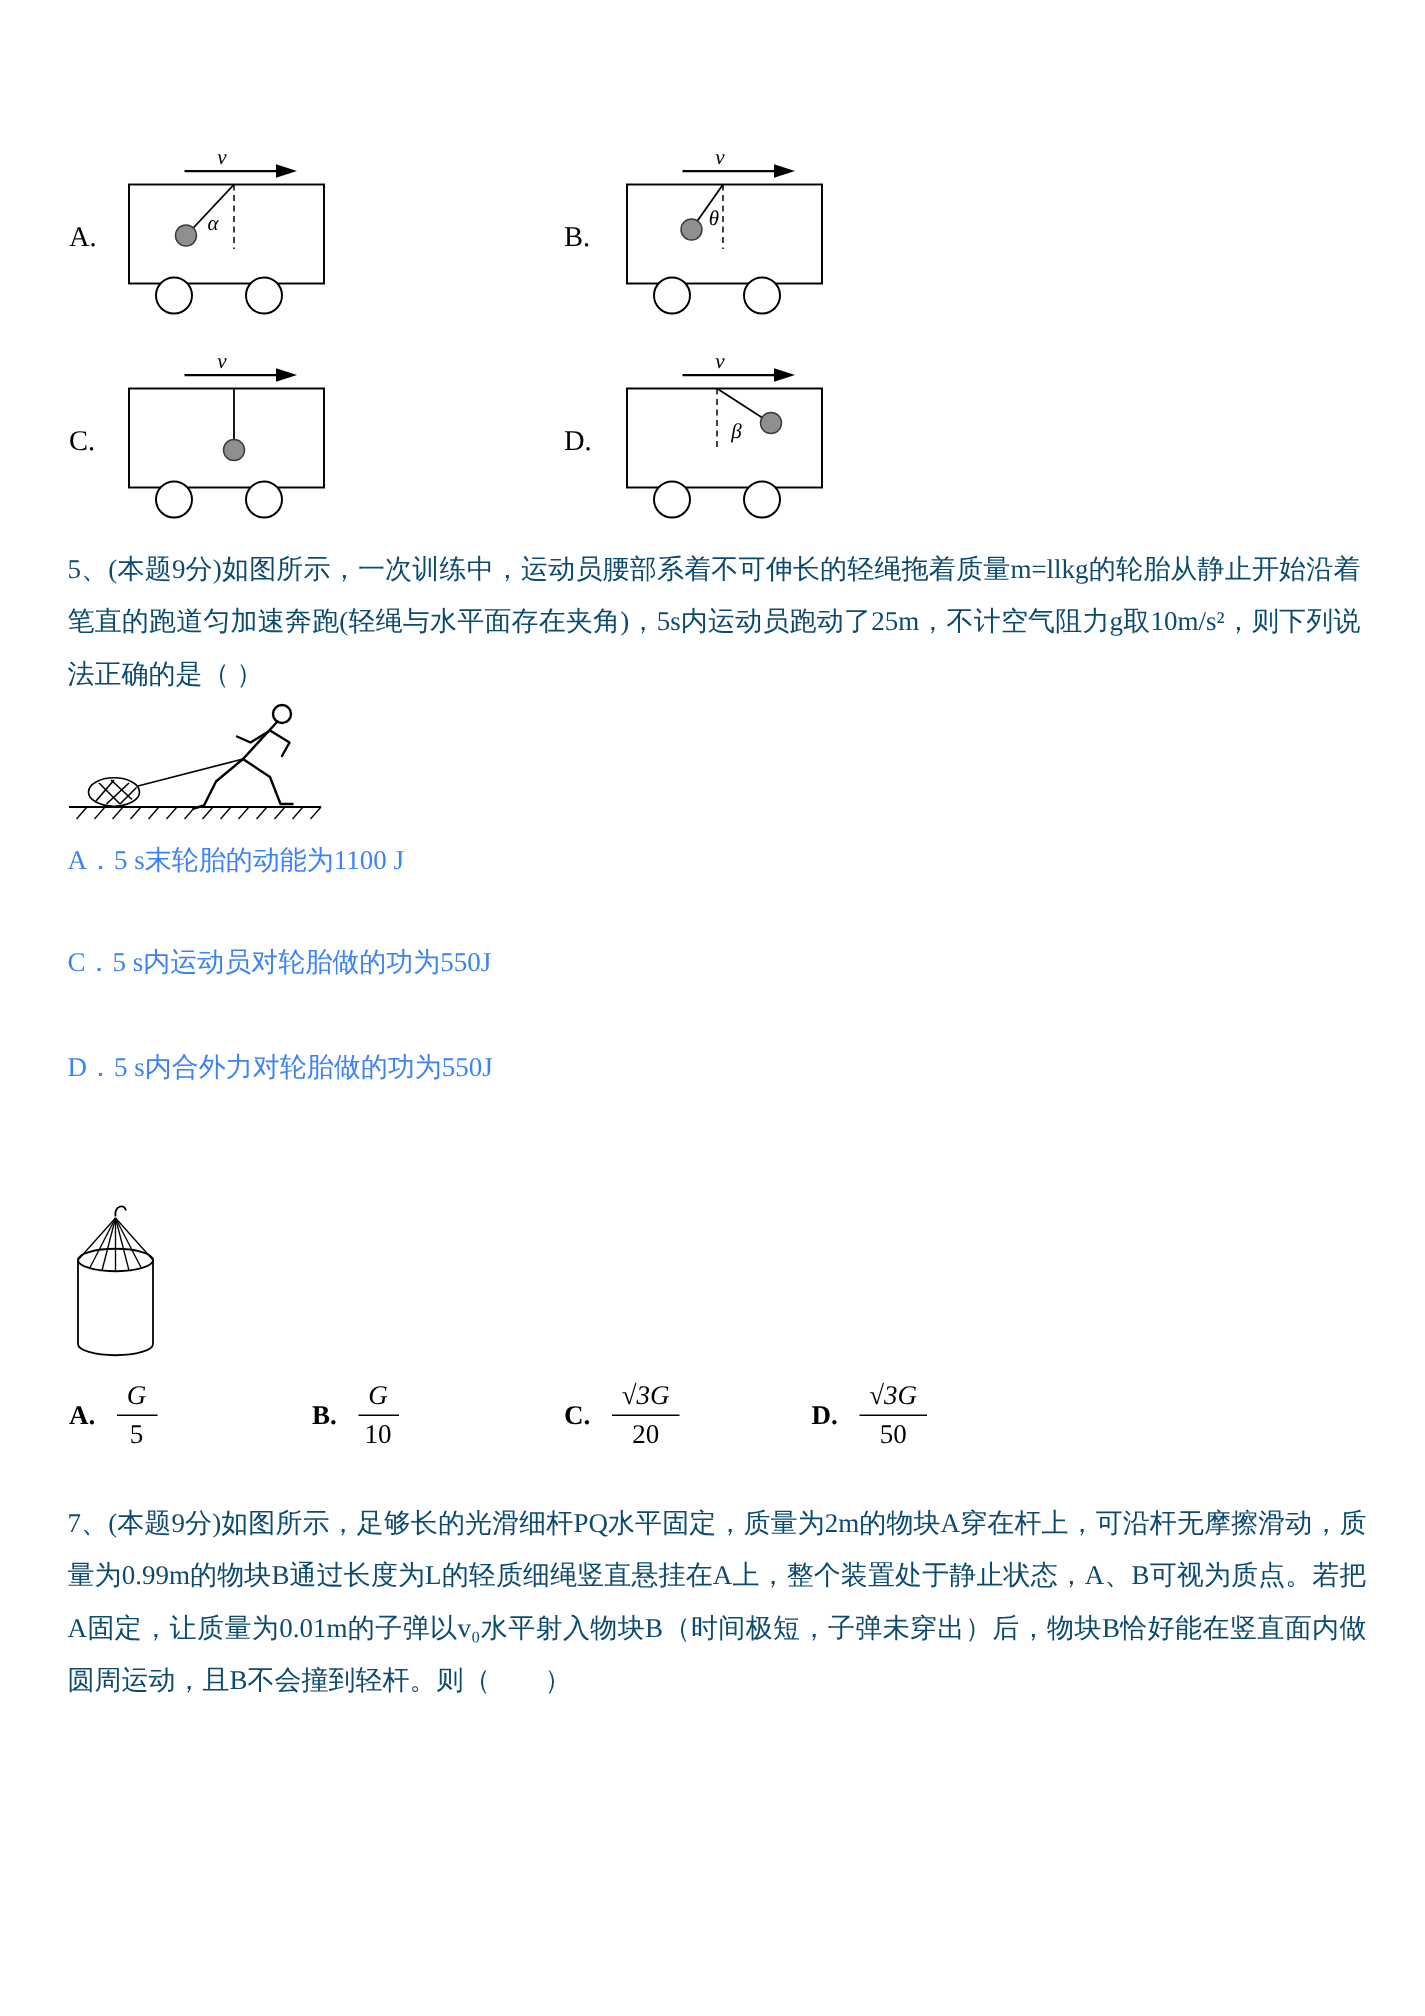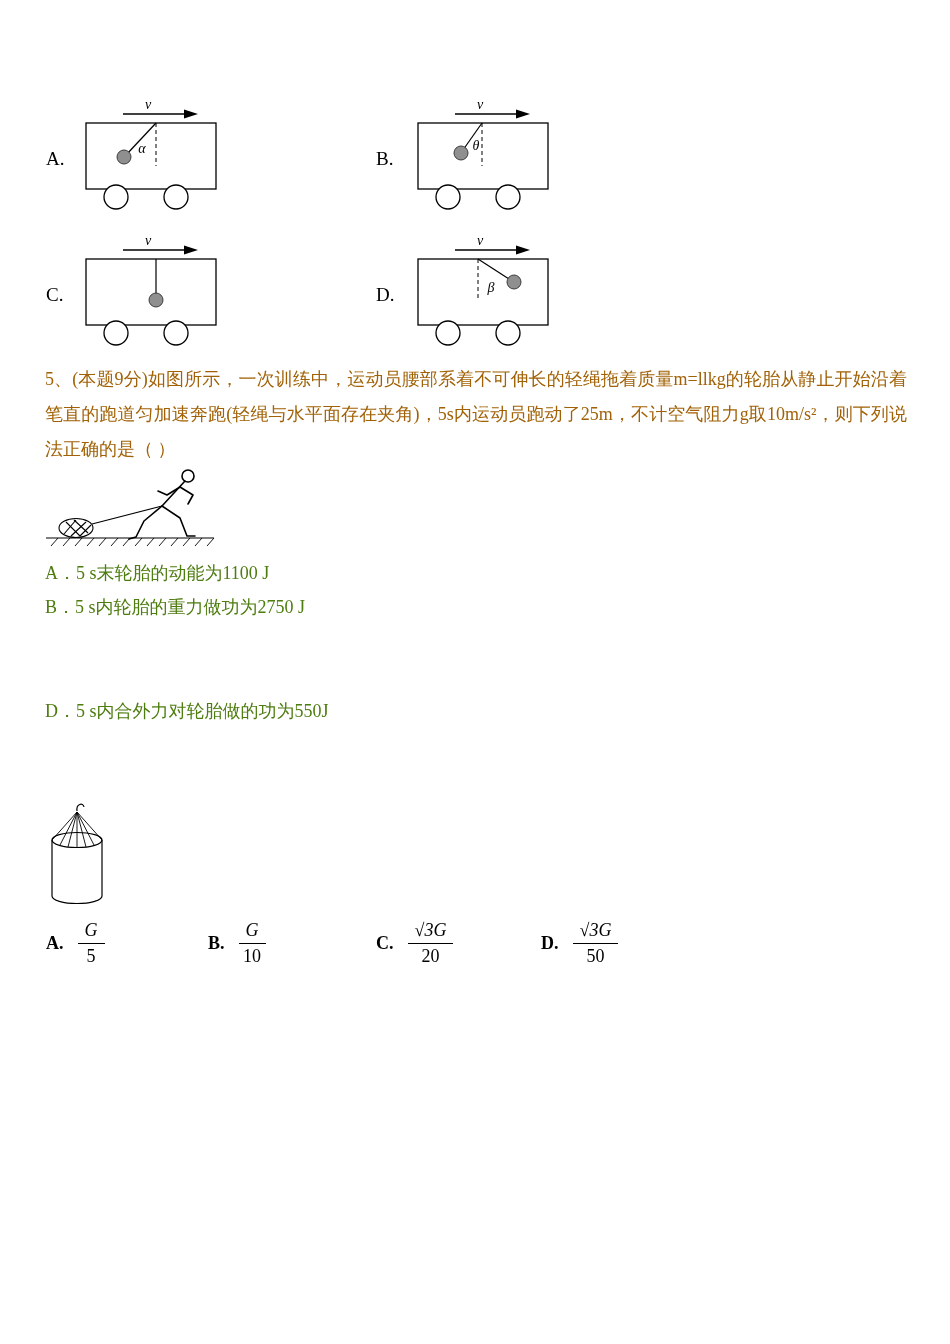--- a/index.html
+++ b/index.html
@@ -13,24 +13,24 @@
     position:relative; width:950px; height:1344px;
     background:#fff; overflow:hidden;
   }
   .fig-label {
     position:absolute; font-size:19px; color:#000;
   }
   .cart-fig { position:absolute; }
   .para {
     position:absolute; width:862px;
     font-size:18px; line-height:35px;
-    text-align:justify; color:#a16207;
+    text-align:justify; color:#0c4a6e;
   }
   .opt-line {
-    position:absolute; font-size:18px; line-height:34px; color:#4d7c0f;
+    position:absolute; font-size:18px; line-height:34px; color:#3b82f6;
   }
   .fig { position:absolute; }
   .frac-opt {
     position:absolute; top:0; display:flex; align-items:center; gap:14px;
     font-size:18px;
   }
   .frac-opt .opt-letter { font-weight:bold; }
   .fraction { display:inline-block; text-align:center; font-size:18px; line-height:1.15; }
   .fraction .num {
     display:block; padding:0 7px 2px; border-bottom:1.3px solid #000;
@@ -151,21 +151,21 @@
         <line x1="145" y1="19" x2="122" y2="44"></line>
         <polyline points="140,25 153,33 148,42"></polyline>
         <polyline points="140,25 127,33 118,29"></polyline>
         <polyline points="122,44 140,56 147,74 155,74"></polyline>
         <polyline points="122,44 104,59 96,75 89,77"></polyline>
       </g>
     </svg>
   </div>
 
   <div class="opt-line" style="left:45px; top:556px;">A．5 s末轮胎的动能为1100 J</div>
-  <div class="opt-line" style="left:45px; top:590px;">B．5 s内轮胎的重力做功为2750 J</div>
+  <div class="opt-line" style="left:45px; top:624px;">C．5 s内运动员对轮胎做的功为550J</div>
   <div class="opt-line" style="left:45px; top:658px;margin-top:36px;">D．5 s内合外力对轮胎做的功为550J</div>
 
 
   <div class="fig" style="left:42px; top:800px;">
     <svg width="70" height="112" viewBox="0 0 70 112">
       <path d="M 35,11 C 34,4 41,2 42,7" fill="none" stroke="#000" stroke-width="1.2"></path>
       <g stroke="#000" stroke-width="0.9">
         <line x1="35" y1="12" x2="10" y2="40"></line>
         <line x1="35" y1="12" x2="18" y2="45"></line>
         <line x1="35" y1="12" x2="26" y2="47"></line>
@@ -207,14 +207,15 @@
     </div>
     <div class="frac-opt" style="left:541px;">
       <span class="opt-letter">D.</span>
       <span class="fraction">
         <span class="num">√3G</span>
         <span class="den">50</span>
       </span>
     </div>
   </div>
 
+  <div class="para" style="left:45px; top:998px; width:866px;">7、(本题9分)如图所示，足够长的光滑细杆PQ水平固定，质量为2m的物块A穿在杆上，可沿杆无摩擦滑动，质量为0.99m的物块B通过长度为L的轻质细绳竖直悬挂在A上，整个装置处于静止状态，A、B可视为质点。若把A固定，让质量为0.01m的子弹以v₀水平射入物块B（时间极短，子弹未穿出）后，物块B恰好能在竖直面内做圆周运动，且B不会撞到轻杆。则（　　）</div>
 
 </div>
 
 </body></html>

